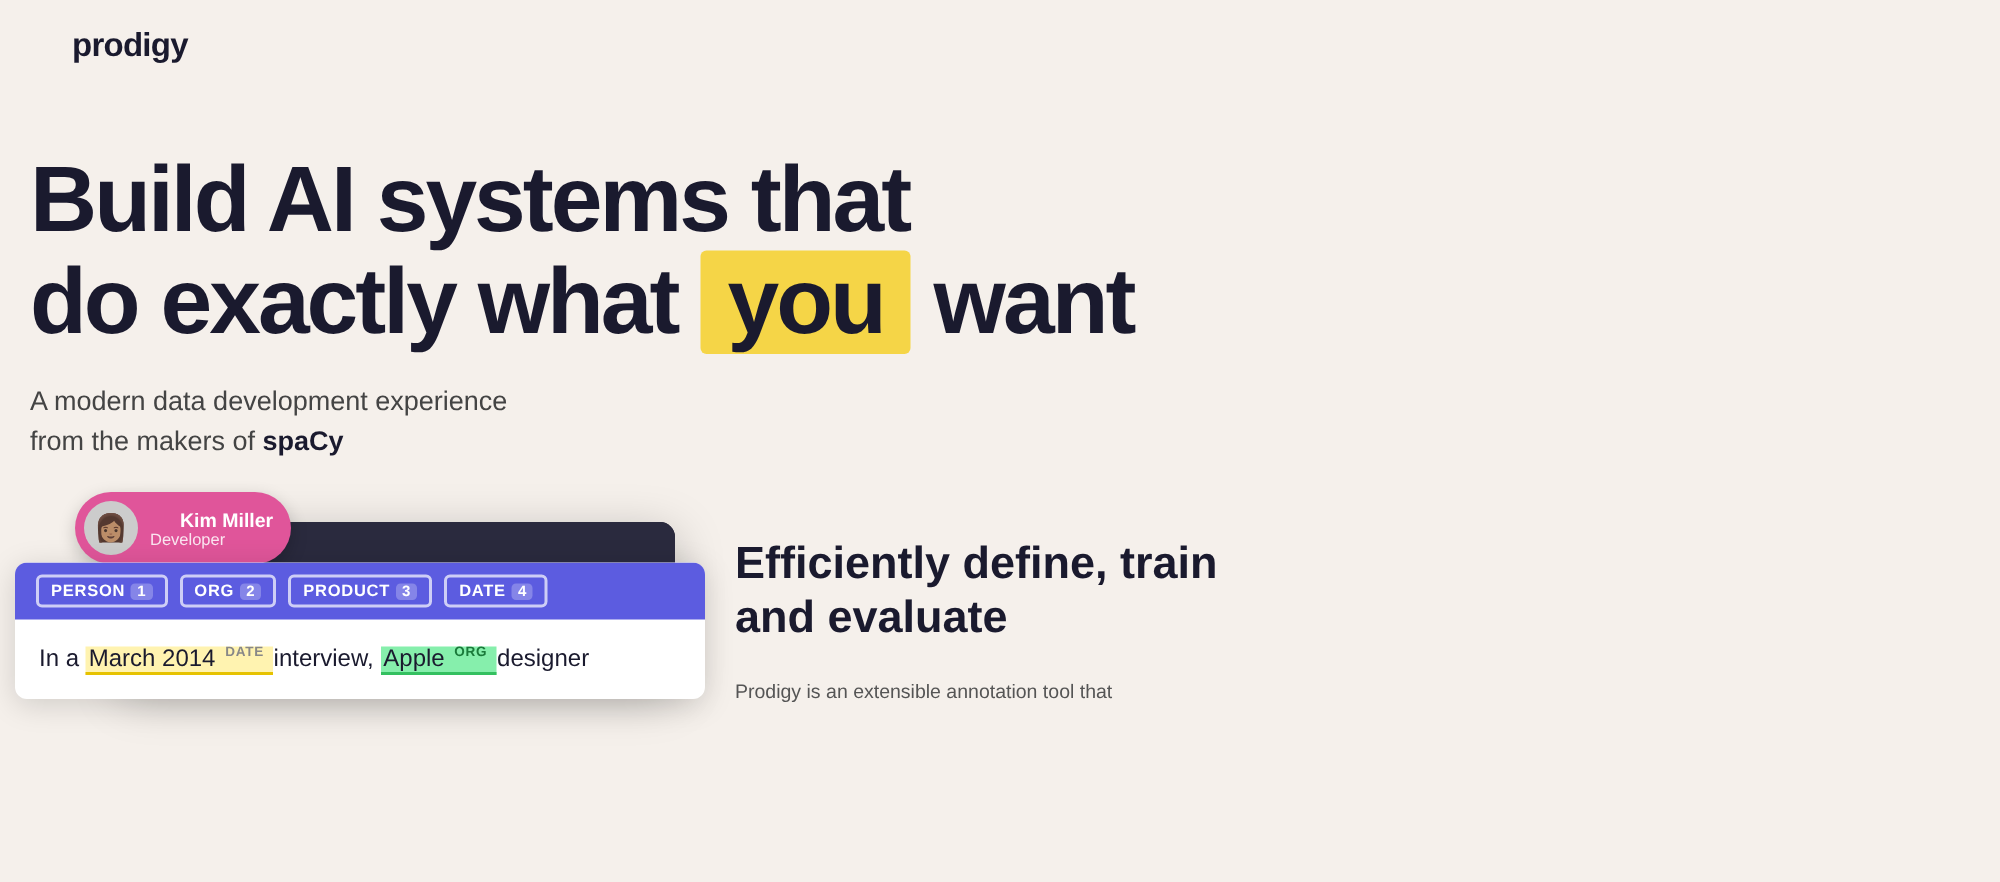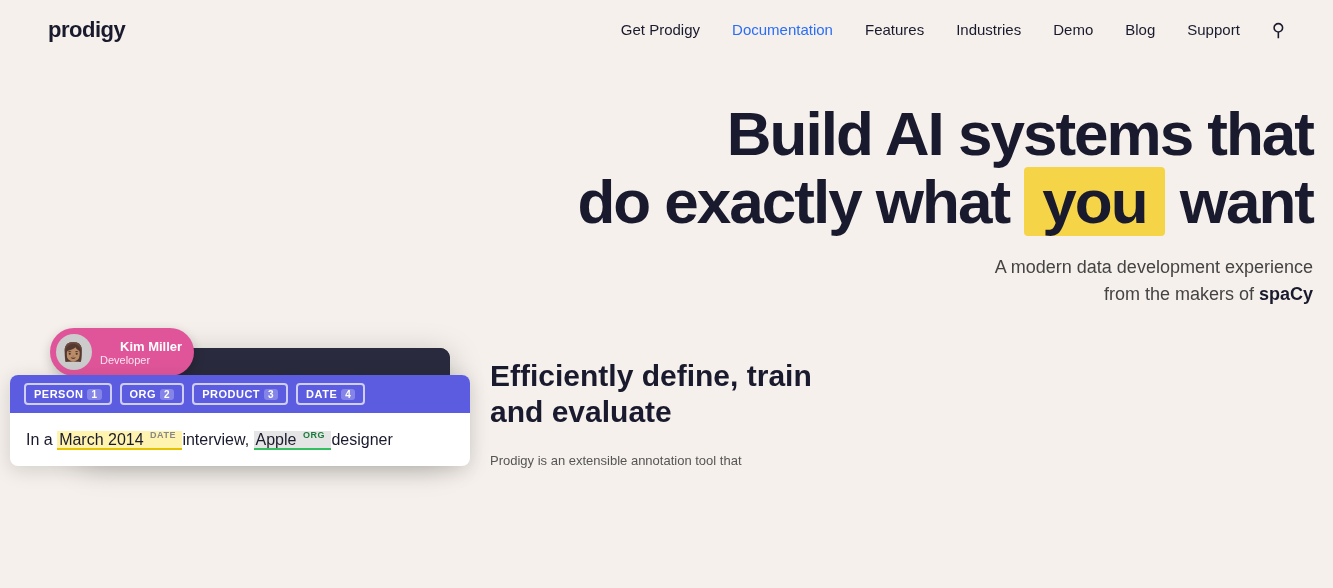--- a/index.html
+++ b/index.html
@@ -40,21 +40,21 @@
       color: #2a6ef5;
     }
     .nav-search {
       font-size: 18px;
       color: #1a1a2e;
       cursor: pointer;
     }
 
     
     .hero {
-      text-align: right;
+      text-align: left;
       padding: 40px 20px 20px;
     }
     .hero h1 {
       font-size: 62px;
       font-weight: 800;
       color: #1a1a2e;
       line-height: 1.1;
       letter-spacing: -2px;
     }
     .hero h1 .highlight {
@@ -202,21 +202,21 @@
     }
     .entity-label {
       font-size: 9px;
       font-weight: 700;
       color: #888;
       vertical-align: super;
       margin-left: 2px;
       letter-spacing: 0.5px;
     }
     .entity-highlight.org {
-      background: #e5e5e5;
+      background: #86efac;
       border-bottom: 2px solid #34c060;
     }
     .entity-label.org { color: #1a7a3a; }
 
     
     .user-badge {
       position: absolute;
       left: -30px;
       bottom: 80px;
       background: #e0559a;
@@ -262,30 +262,20 @@
       color: #555;
       line-height: 1.6;
       margin-top: 21px;
     }
   </style>
 </head>
 <body>
 
 <nav>
   <div class="nav-logo">prodigy</div>
-  <ul class="nav-links">
-    <li><a href="#">Get Prodigy</a></li>
-    <li><a href="#" class="active">Documentation</a></li>
-    <li><a href="#">Features</a></li>
-    <li><a href="#">Industries</a></li>
-    <li><a href="#">Demo</a></li>
-    <li><a href="#">Blog</a></li>
-    <li><a href="#">Support</a></li>
-    <li><span class="nav-search">⚲</span></li>
-  </ul>
 </nav>
 
 <section class="hero">
   <h1>
     <span>Build AI systems that</span><br>
     <span>do exactly what </span><span class="highlight">you</span><span> want</span>
   </h1>
   <p>
     <span>A modern data development experience</span><br>
     <span>from the makers of </span><strong>spaCy</strong>

